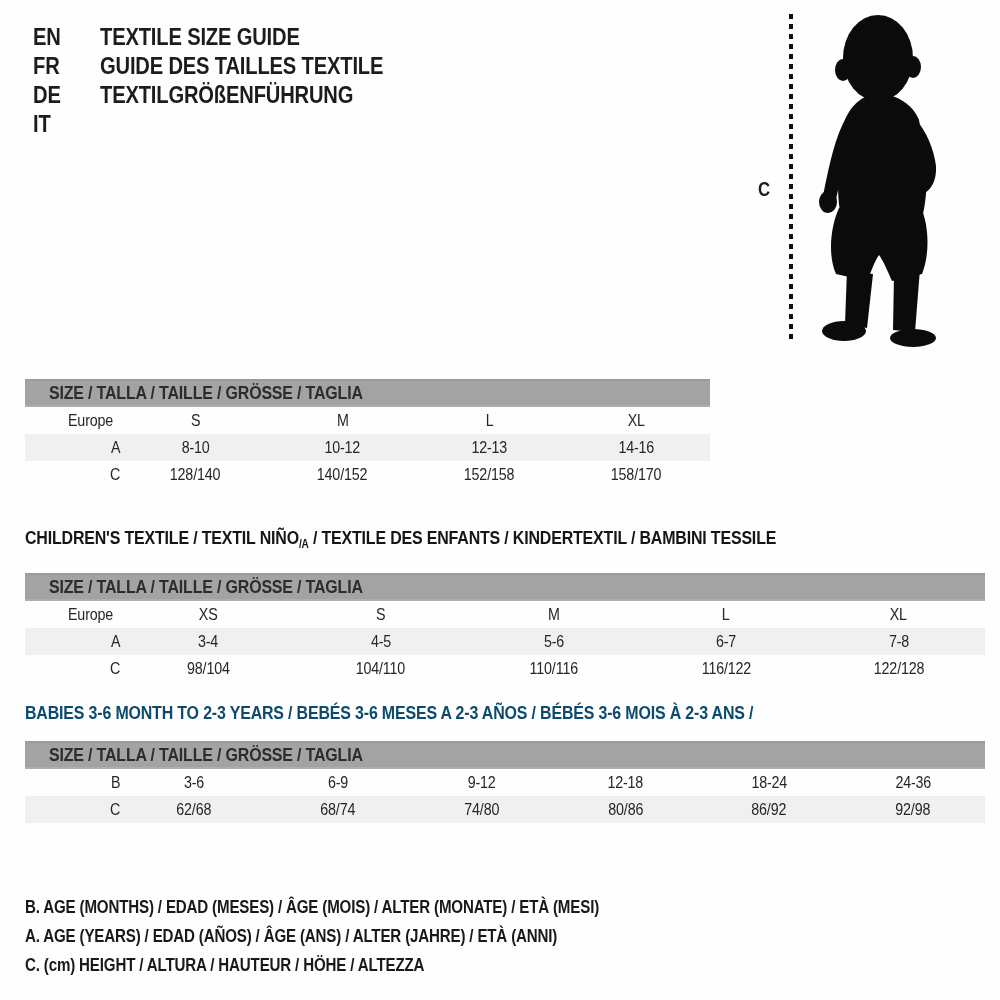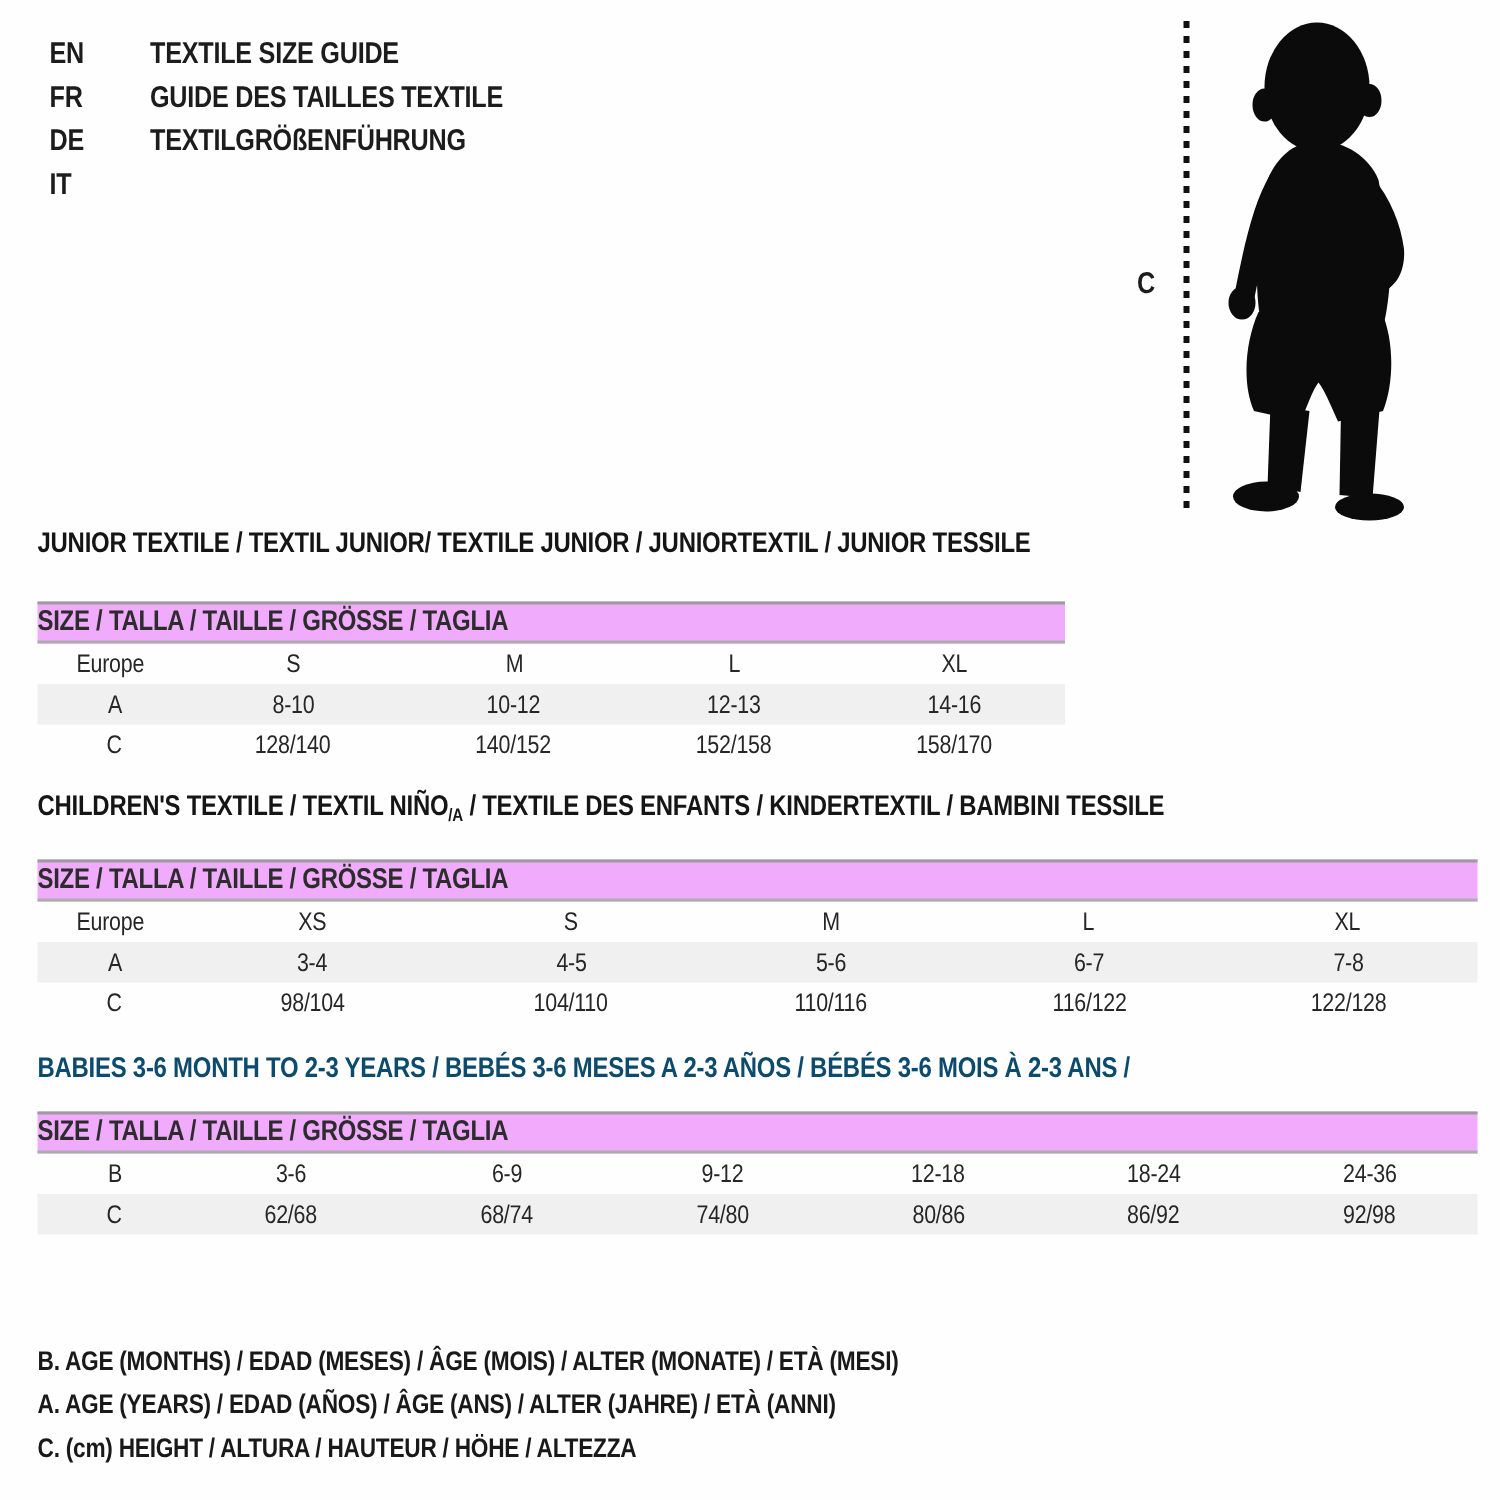--- a/index.html
+++ b/index.html
@@ -6,50 +6,50 @@
   .page{
     position:relative;width:1000px;height:1000px;background:#fefefe;overflow:hidden;
     font-family:"Liberation Sans",sans-serif;color:#1c1c1c;
   }
   
   .cnd{display:inline-block;transform:scaleX(0.84);transform-origin:left center;white-space:nowrap;letter-spacing:-0.2px;}
   .cnd.ctr{transform-origin:center center;}
 
   
   .lang-block{position:absolute;left:33px;top:22px;}
-  .lang-row{display:flex;height:29px;align-items:center;font-weight:700;font-size:20px;}
+  .lang-row{display:flex;height:29px;align-items:flex-end;font-weight:700;font-size:24px;}
   .lang-code{width:67px;}
   
   .fig-line{position:absolute;left:789px;top:14px;width:4px;height:328px;
     background:repeating-linear-gradient(to bottom,#101010 0 5px,transparent 5px 10px);}
   .fig-label{position:absolute;left:758px;top:178px;font-weight:700;font-size:20px;}
   .fig-svg{position:absolute;left:800px;top:8px;width:162px;height:340px;}
 
   
   .section{position:absolute;left:25px;}
   .sec-junior{top:352px;width:685px;}
   .sec-children{top:527px;width:960px;}
   .sec-babies{top:699px;width:960px;}
   .sec-title{font-weight:700;font-size:19px;height:22px;color:#151515;}
   .sec-title .subsc{font-size:12px;vertical-align:-4px;font-weight:700;}
   .size-bar{
-    margin-top:27px;height:24px;background:#f0abfc;
+    margin-top:27px;height:24px;background:#a3a3a3;
     border-top:2px solid #9c9c9c;border-bottom:2px solid #adadad;
-    padding-left:0;display:flex;align-items:center;
+    padding-left:24px;display:flex;align-items:center;
     font-weight:700;font-size:19px;color:#2c2c2c;
   }
   .sec-children .size-bar{margin-top:24px;}
   .sec-babies .size-bar{margin-top:14px;}
   .trow{display:grid;height:27px;align-items:center;font-size:17px;color:#262626;}
   .cols4{grid-template-columns:97px repeat(4,1fr);}
   .cols5{grid-template-columns:97px repeat(5,1fr);}
   .cols6{grid-template-columns:97px repeat(6,1fr);}
   .shaded{background:#f0f0f0;}
   .cell{text-align:center;overflow:visible;}
-  .cell.label{text-align:center;padding-left:8px;text-decoration:underline;}
+  .cell.label{text-align:right;padding-left:8px;text-decoration:underline;}
   .babies-title-line{font-weight:700;font-size:19px;line-height:28px;height:28px;color:#0c4a6e;}
 
   
   .legend{position:absolute;left:25px;top:893px;}
   .legend-line{height:29px;line-height:29px;font-weight:700;font-size:18px;color:#191919;}
 </style>
 </head>
 <body>
 
 <div class="page">
@@ -86,21 +86,20 @@
       <ellipse cx="120" cy="176" rx="9" ry="10"></ellipse>
       <path d="M38,200 C29,220 27,248 35,266 L66,273 C70,264 74,252 78,247 C82,252 87,264 91,273 L121,266 C129,246 128,217 120,200 Z"></path>
       <path d="M46,262 L72,266 L66,320 L44,316 Z"></path>
       <ellipse cx="43" cy="323" rx="22" ry="10"></ellipse>
       <path d="M93,266 L119,261 L114,324 L92,322 Z"></path>
       <ellipse cx="112" cy="330" rx="23" ry="9"></ellipse>
     </g>
   </svg>
 
   <div class="section sec-junior">
-    <div class="sec-title"><span class="cnd">JUNIOR TEXTILE / TEXTIL JUNIOR/ TEXTILE JUNIOR / JUNIORTEXTIL / JUNIOR TESSILE</span></div>
     <div class="size-bar">
         <span class="cnd">SIZE / TALLA / TAILLE / GRÖSSE / TAGLIA</span>
       </div>
     <div class="trow cols4">
       <div class="cell label"><span class="cnd">Europe</span></div>
       <div class="cell"><span class="cnd ctr">S</span></div>
       <div class="cell"><span class="cnd ctr">M</span></div>
       <div class="cell"><span class="cnd ctr">L</span></div>
       <div class="cell"><span class="cnd ctr">XL</span></div>
     </div>

